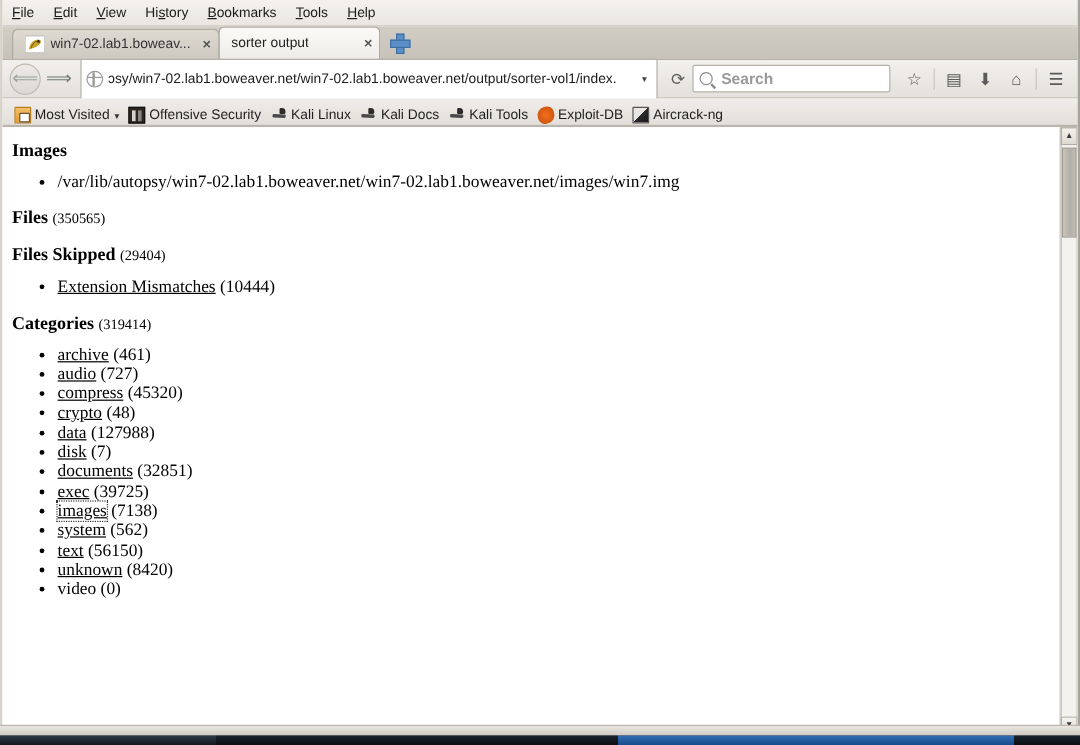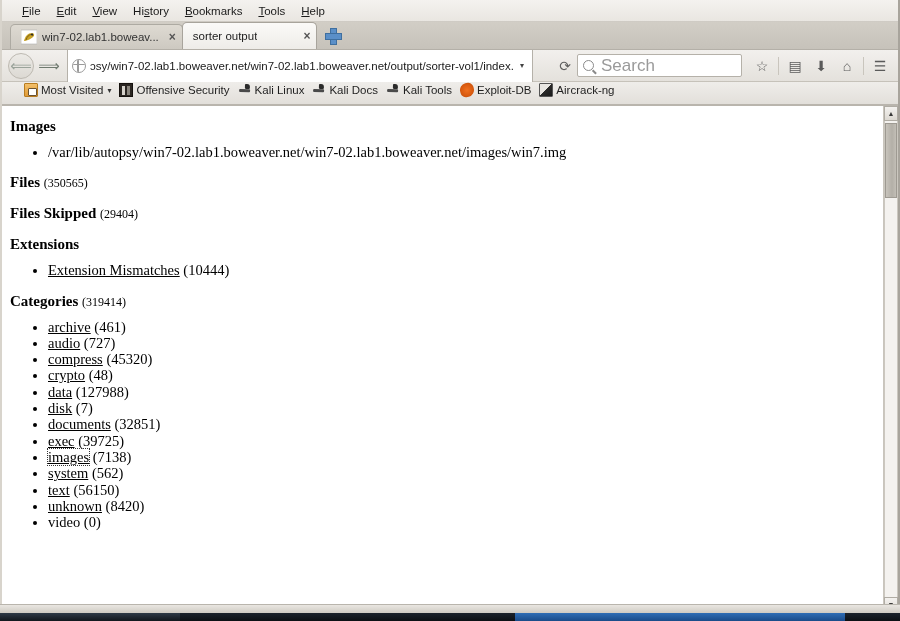--- a/index.html
+++ b/index.html
@@ -22,21 +22,21 @@
     display: flex; flex-direction: column;
     overflow: hidden;
   }
 
   
   .menubar {
     height: 22px;
     background: linear-gradient(to bottom, #f4f2ef 0%, #e9e6e1 100%);
     border-bottom: 1px solid #cfcbc4;
     display: flex; align-items: center;
-    padding-left: 12px;
+    padding-left: 0;
     flex: 0 0 22px;
     text-align: center;
   }
   .menuitem {
     font-size: 11.5px;
     color: #1a1a1a;
     padding: 2px 8px 2px 8px;
     white-space: nowrap;
     cursor: default;
     font-family: "Liberation Sans", sans-serif;
@@ -141,21 +141,21 @@
   .arrow.back { color: #9aa39a; }
   .arrow.fwd  { color: #6f7a6f; }
 
   .urlbar {
     flex: 1 1 auto;
     height: 36px;
     background: #ffffff;
     border: 1px solid #b5b1a9;
     border-radius: 2px;
     display: flex; align-items: center;
-    margin: 0 20px 0 3px;
+    margin: 0 5px 0 3px;
     padding: 0 3px 0 4px;
     min-width: 0;
   }
   .globe {
     width: 14px; height: 14px; flex: 0 0 14px;
     border-radius: 50%;
     border: 1.5px solid #9a9a9a;
     margin-right: 4px;
     position: relative;
     background: #fff;
@@ -218,25 +218,26 @@
   .searchbar .magnifier::after {
     content: "";
     position: absolute;
     right: -4px; bottom: -3px;
     width: 5px; height: 1.6px;
     background: #8a8a8a;
     transform: rotate(45deg);
   }
   .searchbar input {
     border: none; outline: none;
-    font-size: 17px;
+    font-size: 13px;
     color: #333;
     width: 100%;
     background: transparent;
     font-family: "Liberation Sans", sans-serif;
+    font-weight: bold;
   }
   .searchbar input::placeholder { color: #9a9a9a; }
 
   .toolicon {
     width: 24px; height: 24px;
     display: flex; align-items: center; justify-content: center;
     cursor: pointer;
     color: #5a5a5a;
     font-size: 14px;
   }
@@ -244,22 +245,22 @@
     width: 1px; height: 18px;
     background: #c9c5bd;
     margin: 0 2px;
   }
 
   
   .bookmarkbar {
     height: 23px;
     background: linear-gradient(to bottom, #efedea 0%, #e2dfda 100%);
     border-bottom: 1px solid #b9b5ad;
-    display: flex; align-items: flex-start;
-    padding-left: 20px;
+    display: flex; align-items: flex-end;
+    padding-left: 8px;
     flex: 0 0 23px;
     overflow: hidden;
   }
   .bm {
     display: flex; align-items: center;
     font-size: 11.5px;
     color: #1f1f1f;
     padding: 1px 6px 1px 2px;
     white-space: nowrap;
     cursor: pointer;
@@ -528,23 +529,20 @@
       <h3>
         <span>Files</span>
         <span class="cnt">(350565)</span>
       </h3>
 
       <h3>
         <span>Files Skipped</span>
         <span class="cnt">(29404)</span>
       </h3>
 
-      <h3>
-        <span>Extensions</span>
-      </h3>
       <ul id="extensions-list">
           <li><a href="#">Extension Mismatches</a><span> (10444)</span></li>
         </ul>
 
       <h3>
         <span>Categories</span>
         <span class="cnt">(319414)</span>
       </h3>
       <ul id="categories-list">
           <li><a href="#">archive</a><span> (461)</span></li>

